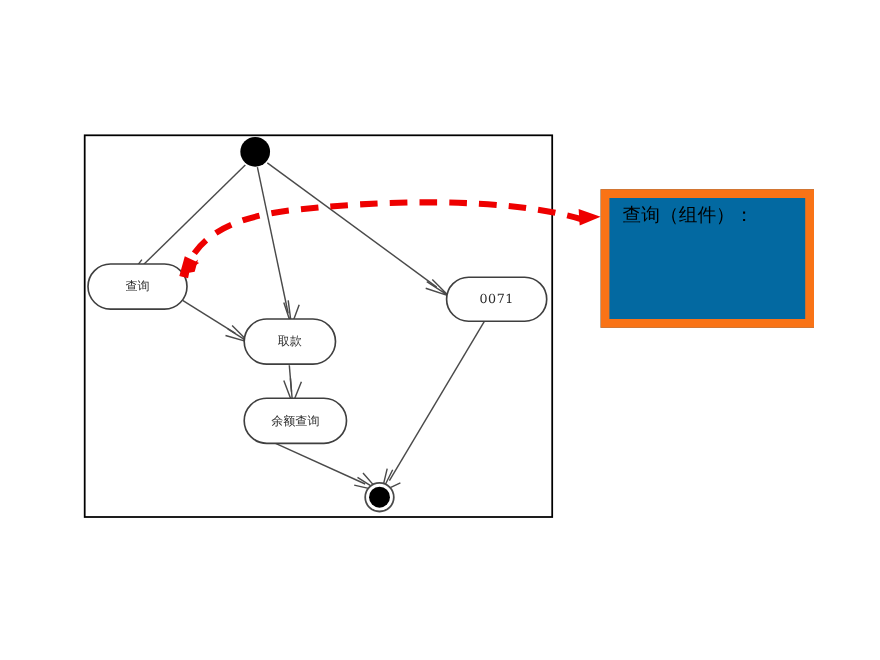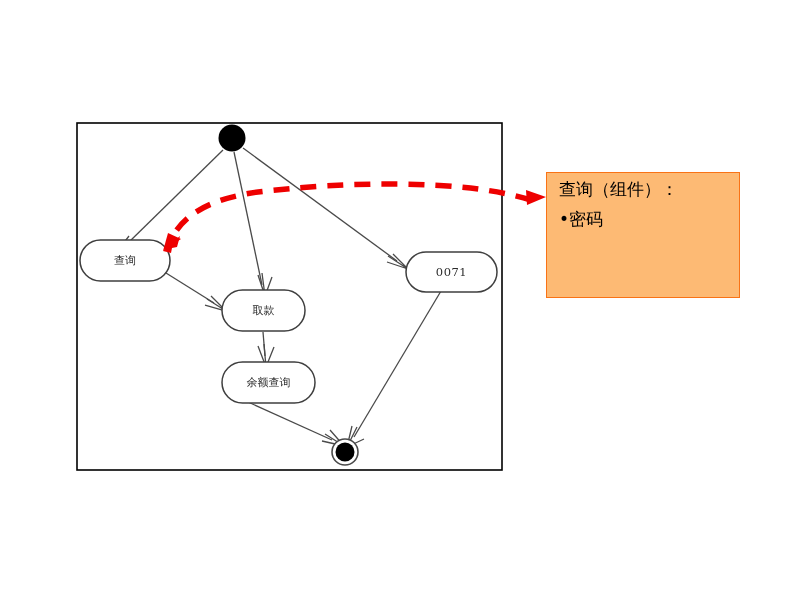--- a/index.html
+++ b/index.html
@@ -85,22 +85,22 @@
     stroke-linecap: butt;
   }
   .red-head {
     fill: #ee0000;
     stroke: none;
   }
 
   .callout {
     position: absolute;
     box-sizing: border-box;
-    background: #fdba74;
-    border: 1px solid #f97316;
+    background: #0369a1;
+    border: 8px solid #f97316;
     padding: 6px 10px 4px 12px;
   }
   .callout-line {
     font-family: "DejaVu Sans", "Liberation Sans", sans-serif;
     font-size: 17px;
     color: #000000;
     line-height: 1.0;
     white-space: nowrap;
   }
   .callout-title {
@@ -187,16 +187,15 @@
       <polygon class="red-head" points="163,251 180,236 177,247 172,248 171,253"></polygon>
       <polygon class="red-head" points="163,251 168,233 181,239"></polygon>
 
       <polygon class="red-head" points="546,197 526,190 527,205"></polygon>
     </g>
 
   </svg>
 
   <div class="callout" style="left:546px; top:172px; width:194px; height:126px;">
     <div class="callout-line callout-title">查询（组件）：</div>
-    <div class="callout-line callout-bullet">•密码</div>
   </div>
 
 </div>
 
 </body></html>

